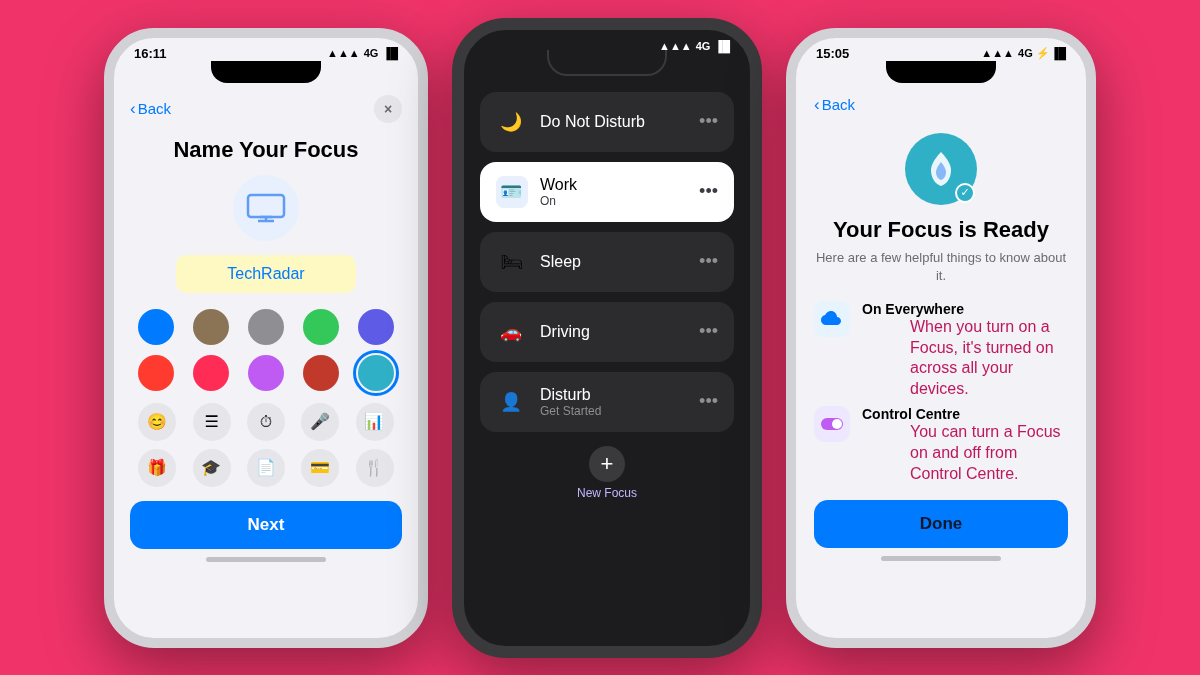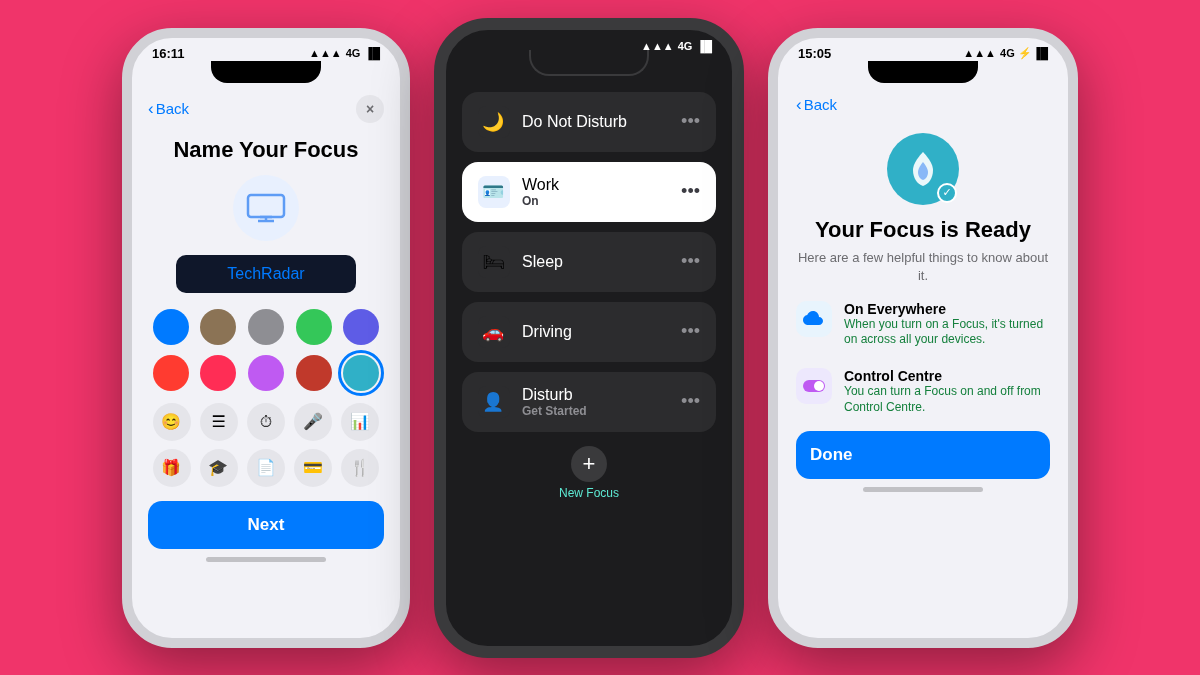--- a/index.html
+++ b/index.html
@@ -17,21 +17,21 @@
 
     
     .phone {
       border-radius: 50px;
       position: relative;
       overflow: hidden;
       box-shadow: 0 20px 60px rgba(0,0,0,0.4);
     }
 
     .phone-left {
-      width: 288px;
+      width: 324px;
       height: 620px;
       background: #f2f2f7;
       border: 10px solid #d1d1d6;
       border-radius: 50px;
     }
 
     .phone-middle {
       width: 310px;
       height: 640px;
       background: #1c1c1e;
@@ -146,21 +146,21 @@
       align-items: center;
       justify-content: center;
     }
 
     .focus-name-input {
       display: flex;
       justify-content: center;
       margin-bottom: 16px;
     }
     .input-box {
-      background: #0f172a;
+      background: #fef9c3;
       border-radius: 10px;
       padding: 10px 24px;
       font-size: 16px;
       color: #007AFF;
       font-weight: 500;
       width: 180px;
       text-align: center;
     }
 
     .color-grid {
@@ -258,21 +258,20 @@
     .focus-item-text { flex: 1; }
     .focus-item-name {
       font-size: 16px;
       font-weight: 400;
       color: #fff;
     }
     .focus-item-name.dark { color: #000; }
     .focus-item-sub {
       font-size: 12px;
       color: #8e8e93;
-      font-weight: bold;
     }
     .focus-item-sub.dark { color: #3c3c43; }
 
     .focus-item-dots {
       color: #8e8e93;
       font-size: 18px;
     }
     .focus-item-dots.dark { color: #3c3c43; }
 
     .add-focus {
@@ -287,21 +286,21 @@
       height: 36px;
       border-radius: 50%;
       background: #3a3a3c;
       display: flex;
       align-items: center;
       justify-content: center;
       color: #fff;
       font-size: 22px;
     }
     .add-label {
-      color: #5eead4;
+      color: #c4b5fd;
       font-size: 12px;
     }
 
     
     .screen-right {
       padding: 0 18px;
       height: calc(100% - 50px);
       overflow: hidden;
     }
 
@@ -347,21 +346,21 @@
       text-align: center;
       font-size: 13px;
       color: #6c6c70;
       margin-bottom: 16px;
       line-height: 1.4;
     }
 
     .info-list {
       display: flex;
       flex-direction: column;
-      gap: 20px;
+      gap: 6px;
       margin-bottom: 16px;
     }
     .info-item {
       display: flex;
       align-items: flex-start;
       gap: 12px;
     }
     .info-icon {
       width: 36px;
       height: 36px;
@@ -376,30 +375,32 @@
     .info-icon-purple { background: #ede8fd; }
     .info-icon-green { background: #e8fdf0; }
 
     .info-text { }
     .info-title {
       font-size: 14px;
       font-weight: 600;
       color: #000;
     }
     .info-desc {
-      font-size: 12px;
-      color: #15803d;
+      font-size: 16px;
+      color: #be185d;
       line-height: 1.3;
+      margin-left: 48px;
     }
 
     .done-btn {
       background: #007AFF;
-      color: #ffffff;
+      color: #0f172a;
       border-radius: 14px;
       padding: 14px;
+      text-align: center;
       font-size: 17px;
       font-weight: 600;
       margin-bottom: 8px;
     }
 
     
     svg { display: inline-block; }
   </style>
 </head>
 <body>

